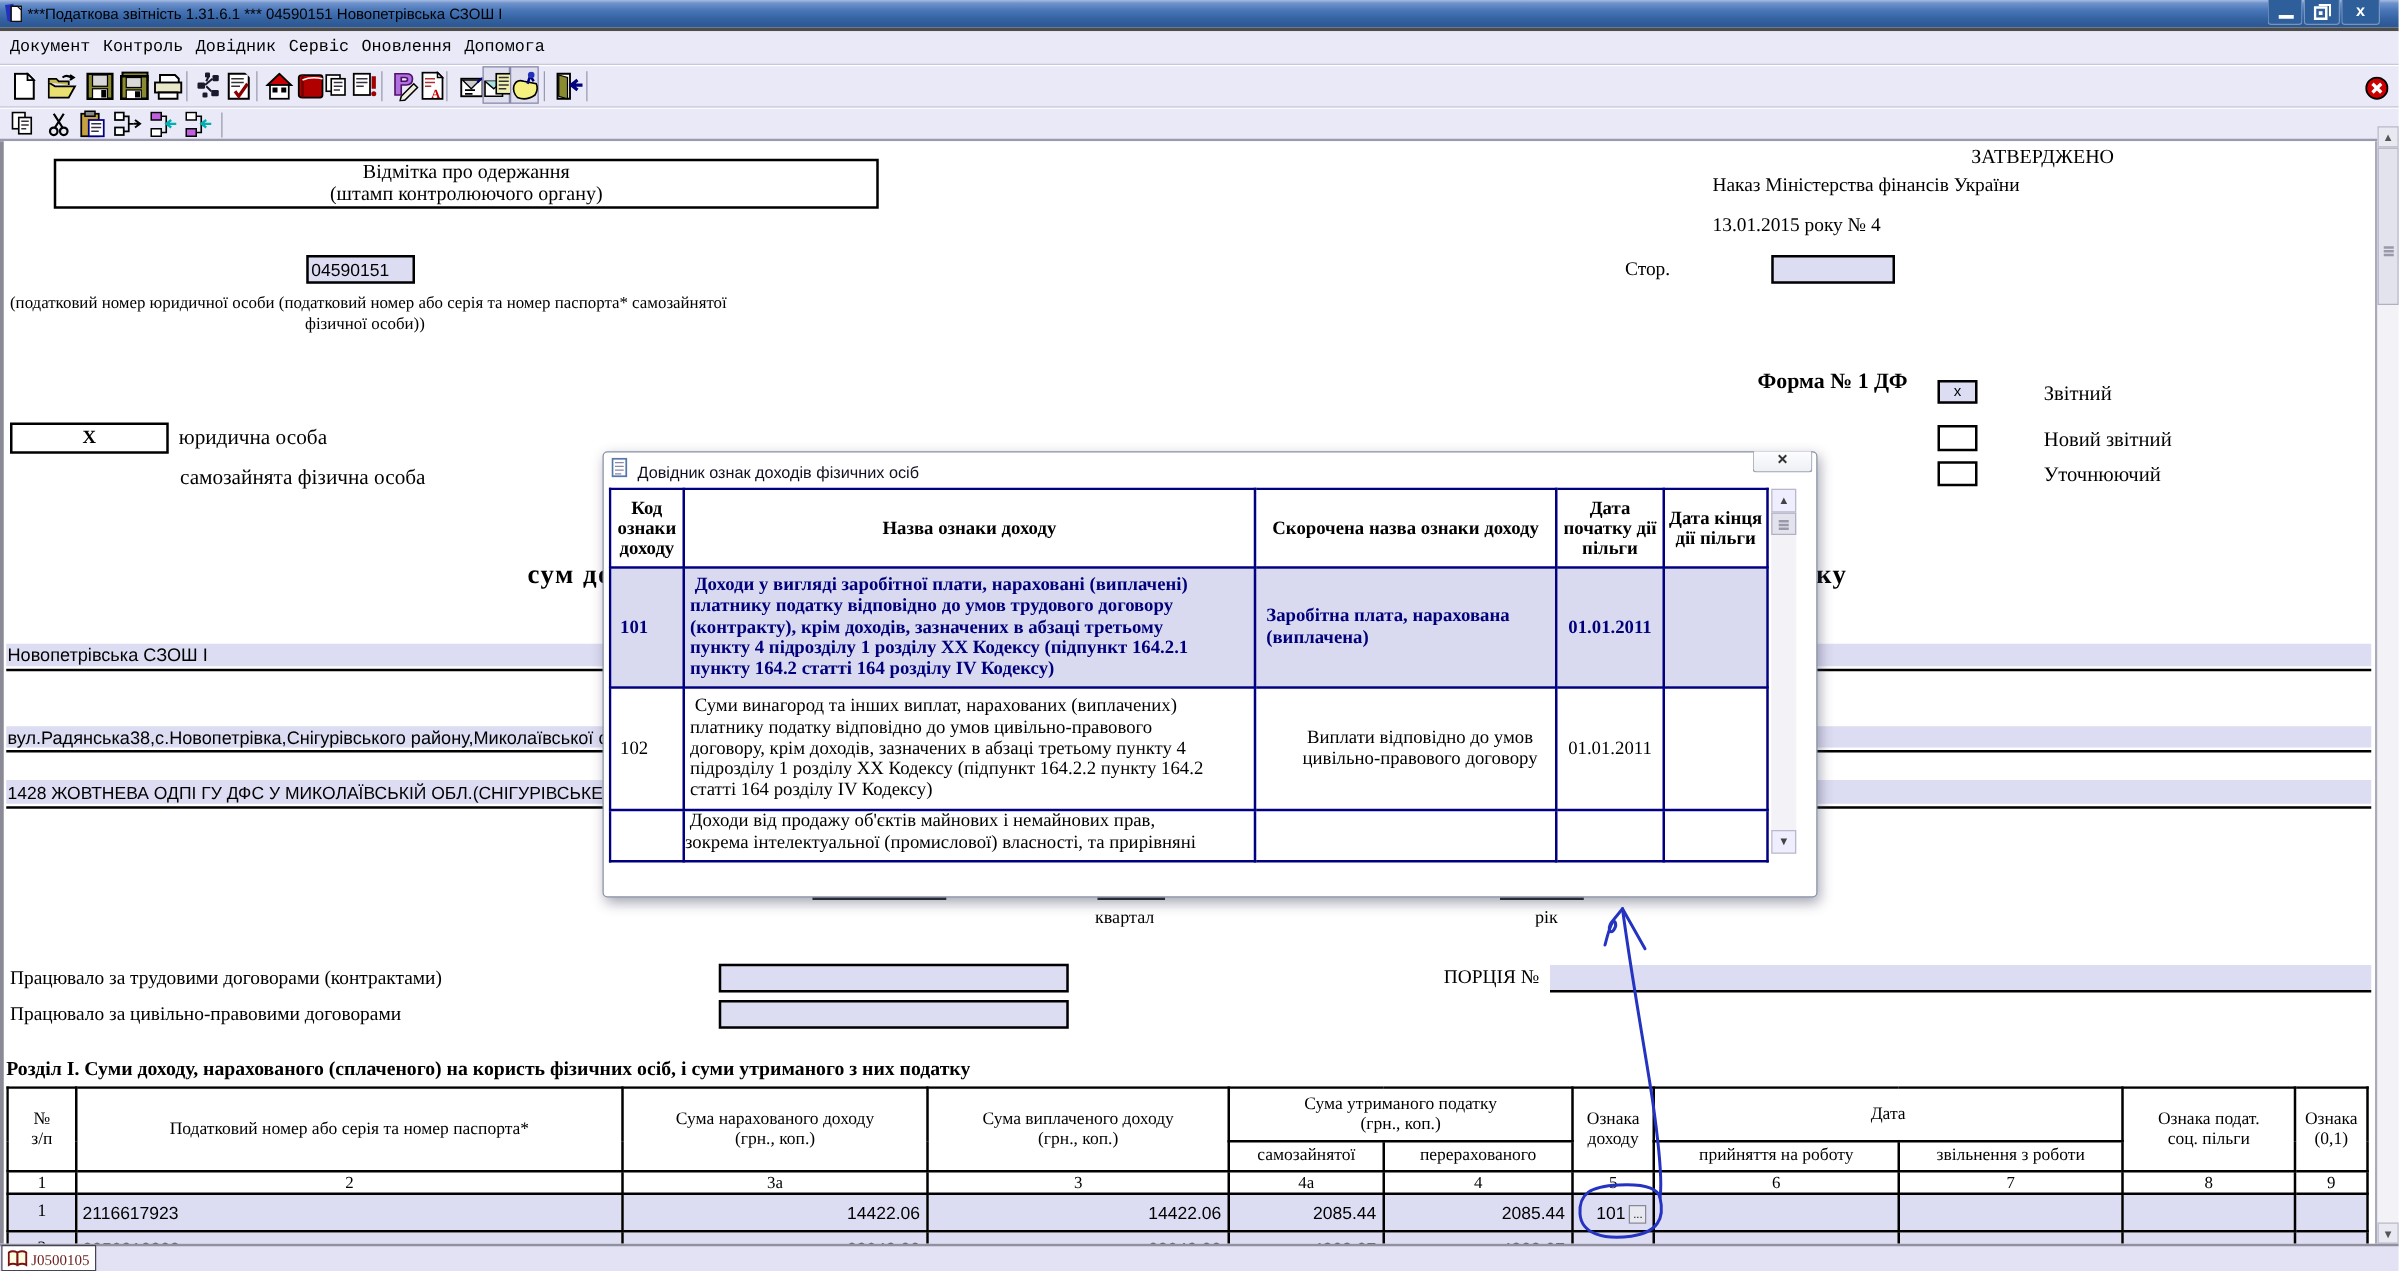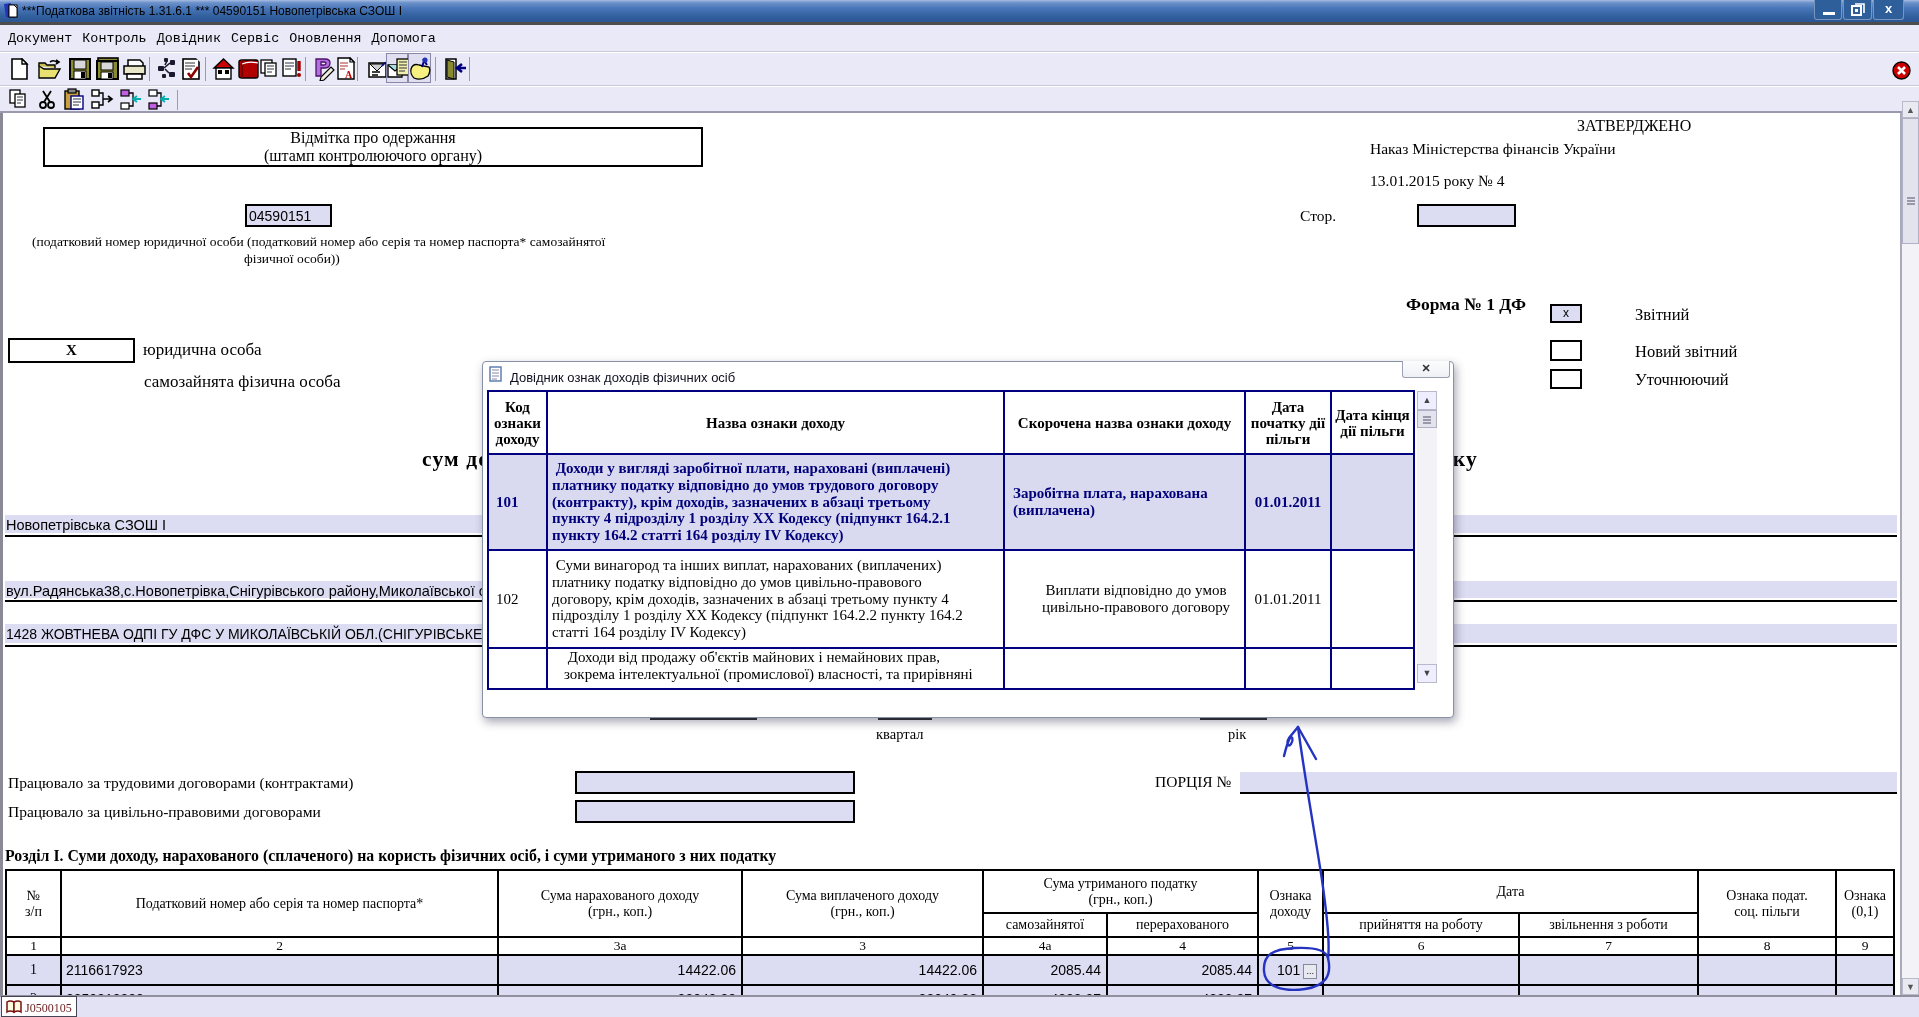--- a/index.html
+++ b/index.html
@@ -218,21 +218,21 @@
 <div class="abs" style="left:177px;top:90px;width:1px;height:20px;background:#9a9ab0"></div>
 
 <div class="abs" style="left:0;top:113px;width:1919px;height:882px;background:#fff;border-left:3px solid #8a8a96;"></div>
 
 <div class="abs bb" style="left:43px;top:127px;width:660px;height:40px;"></div>
 <div class="abs ser" style="left:43px;top:129px;width:660px;text-align:center;font-size:16px;line-height:17.5px;">Відмітка про одержання<br>(штамп контролюючого органу)</div>
 <div class="abs ser" style="left:1577px;top:117px;font-size:16px;">ЗАТВЕРДЖЕНО</div>
 <div class="abs ser" style="left:1370px;top:140px;font-size:15.5px;">Наказ Міністерства фінансів України</div>
 <div class="abs ser" style="left:1370px;top:172px;font-size:15.5px;">13.01.2015 року № 4</div>
 <div class="abs lav bb" style="left:245px;top:204px;width:87px;height:23px;font-size:14px;padding:2px 0 0 2px;">04590151</div>
-<div class="abs ser" style="left:8px;top:234px;font-size:13.5px;margin-left:24px;">(податковий номер юридичної особи (податковий номер або серія та номер паспорта* самозайнятої</div>
+<div class="abs ser" style="left:8px;top:234px;font-size:13.5px;">(податковий номер юридичної особи (податковий номер або серія та номер паспорта* самозайнятої</div>
 <div class="abs ser" style="left:244px;top:251px;font-size:13.5px;">фізичної особи))</div>
 <div class="abs ser" style="left:1300px;top:207px;font-size:15.5px;">Стор.</div>
 <div class="abs lav bb" style="left:1417px;top:204px;width:99px;height:23px;"></div>
 <div class="abs ser" style="left:1370px;top:294px;font-size:17.5px;font-weight:bold;margin-left:36px;">Форма № 1 ДФ</div>
 <div class="abs lav bb" style="left:1550px;top:304px;width:32px;height:19px;text-align:center;font-size:12px;line-height:15px;">x</div>
 <div class="abs ser" style="left:1635px;top:305px;font-size:16.5px;">Звітний</div>
 <div class="abs bb" style="left:1550px;top:340px;width:32px;height:21px;"></div>
 <div class="abs ser" style="left:1635px;top:342px;font-size:16.5px;">Новий звітний</div>
 <div class="abs bb" style="left:1550px;top:369px;width:32px;height:20px;"></div>
 <div class="abs ser" style="left:1635px;top:370px;font-size:16.5px;">Уточнюючий</div>
@@ -384,21 +384,21 @@
 </tr>
 <tr style="height:98px;">
 <td style="padding-left:7px;">102</td>
 <td style="line-height:16.8px;padding-left:4px;margin-top:16px;">&nbsp;Суми винагород та інших виплат, нарахованих (виплачених)<br>платнику податку відповідно до умов цивільно-правового<br>договору, крім доходів, зазначених в абзаці третьому пункту 4<br>підрозділу 1 розділу XX Кодексу (підпункт 164.2.2 пункту 164.2<br>статті 164 розділу IV Кодексу)</td>
 <td style="line-height:17px;text-align:center;padding-left:23px;">Виплати відповідно до умов<br>цивільно-правового договору</td>
 <td style="text-align:center;">01.01.2011</td>
 <td></td>
 </tr>
 <tr style="height:41px;">
 <td></td>
-<td style="line-height:16.8px;padding-left:16px;vertical-align:top;">&nbsp;Доходи від продажу об'єктів майнових і немайнових прав,<br>зокрема інтелектуальної (промислової) власності, та прирівняні</td>
+<td style="line-height:16.8px;padding-left:0;vertical-align:top;">&nbsp;Доходи від продажу об'єктів майнових і немайнових прав,<br>зокрема інтелектуальної (промислової) власності, та прирівняні</td>
 <td></td>
           <td></td>
           <td></td>
 </tr>
 </tbody>
     </table>
 </div>
 
 <div class="abs" style="left:1417px;top:391px;width:20px;height:292px;background:#f3f3f7;z-index:11;"></div>
 <div class="abs" style="left:1417px;top:391px;width:20px;height:19px;background:#eef;border:1px solid #b9b9c9;font-size:9px;text-align:center;line-height:17px;color:#444;z-index:12;">▲</div>

